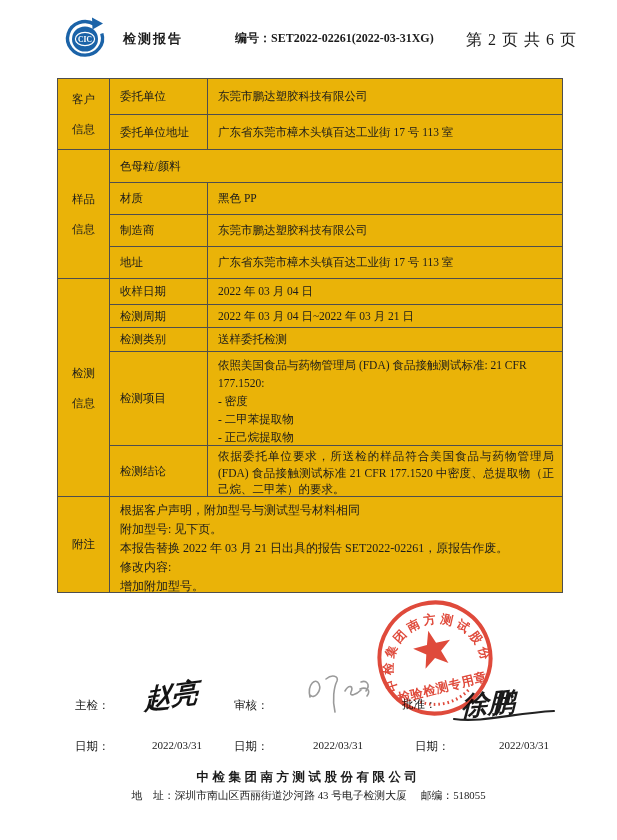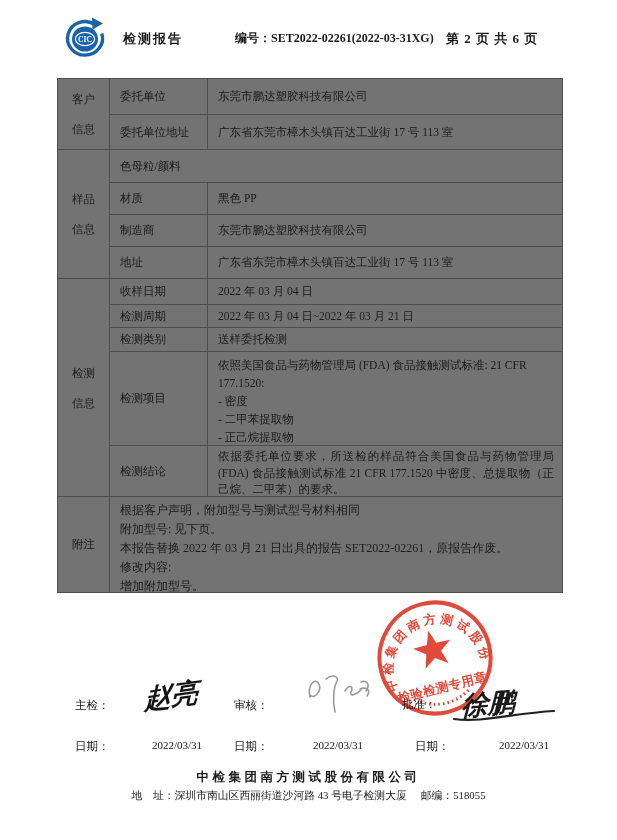--- a/index.html
+++ b/index.html
@@ -6,23 +6,23 @@
   html,body { background:#888; }
   .page {
     position:relative; width:617px; height:840px; margin:0 auto;
     background:#ffffff; overflow:hidden;
     font-family:"Liberation Serif", serif; color:#1b1b1b;
   }
   
   .hdr-logo { position:absolute; left:61px; top:16px; width:48px; height:46px; }
   .hdr-title { position:absolute; left:123px; top:30px; font-size:13px; font-weight:bold; letter-spacing:2px; }
   .hdr-no { position:absolute; left:235px; top:30px; font-size:12px; font-weight:bold; }
-  .hdr-page { position:absolute; left:446px; top:30px; font-size:13px; font-weight:bold; letter-spacing:1px; }
-  
-  .tbl { position:absolute; left:57px; top:78px; width:506px; border:1px solid #4e4e4e; background:#737373; }
+  .hdr-page { position:absolute; left:466px; top:30px; font-size:16px; font-weight:normal; letter-spacing:1px; }
+  
+  .tbl { position:absolute; left:57px; top:78px; width:506px; border:1px solid #4e4e4e; background:#eab308; }
   .sec { display:flex; }
   .sec + .sec, .notes-row { border-top:1px solid #4e4e4e; }
   .sec-label {
     width:52px; flex:0 0 52px; border-right:1px solid #4e4e4e;
     display:flex; align-items:center; justify-content:center; text-align:center; font-size:11.5px;
   }
   .sec-label .wrap2 { width:25px; line-height:30px; }
   .rows { flex:1; display:flex; flex-direction:column; }
   .row { display:flex; }
   .row + .row { border-top:1px solid #4e4e4e; }

